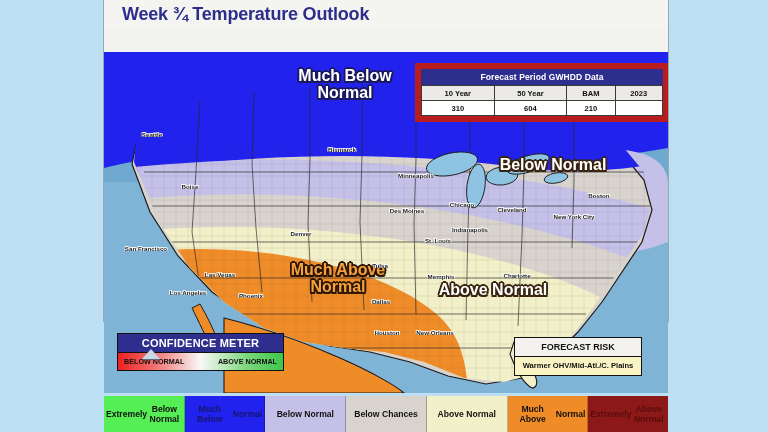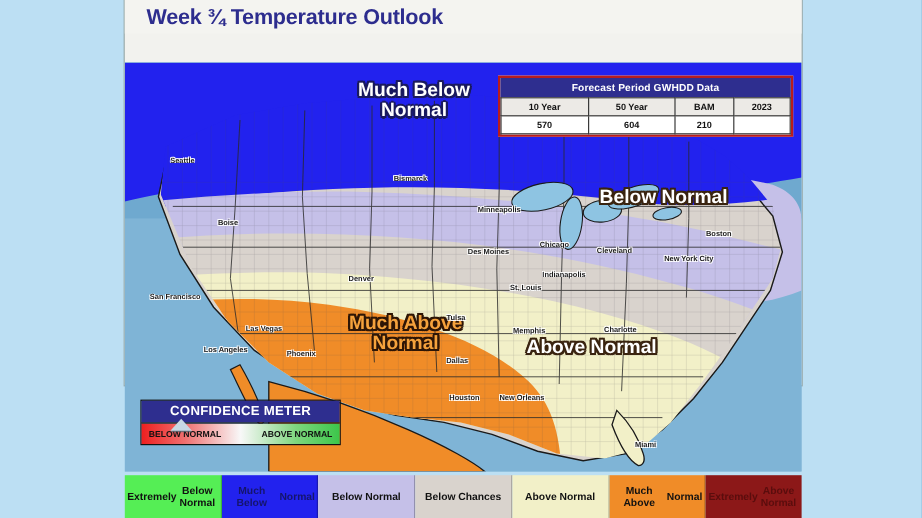--- a/index.html
+++ b/index.html
@@ -86,21 +86,21 @@
     white-space:nowrap;pointer-events:none;
     text-shadow:
       -.7px -.7px 0 #fff,.7px -.7px 0 #fff,
       -.7px .7px 0 #fff,.7px .7px 0 #fff;
     transform:translate(-50%,-50%);
   }
 
   
   .gwhdd{
     position:absolute;left:311px;top:11px;width:242px;
-    border:2px solid #b91c1c;background:#fff;
+    border:6px solid #b91c1c;background:#fff;
     font-size:0;
   }
   .gwhdd .hdr{
     background:#2e2e8f;color:#fff;
     font-size:8.5px;font-weight:bold;text-align:center;
     padding:3px 0;letter-spacing:.1px;
   }
   .gwhdd table{border-collapse:collapse;width:100%;padding-left:32px;}
   .gwhdd td{
     border:1px solid #3a3a3a;text-align:center;
@@ -334,38 +334,42 @@
         <div class="hdr">Forecast Period GWHDD Data</div>
         <table>
           <tbody>
               <tr class="hrow">
             <td>10 Year</td>
             <td>50 Year</td>
             <td class="bam-h">BAM</td>
             <td class="y24-h">2023</td>
           </tr>
           <tr class="vrow">
-            <td>570</td>
+            <td>310</td>
             <td>604</td>
             <td class="bam-v">210</td>
             <td class="y24-v">472</td>
           </tr>
         </tbody>
           </table>
       </div>
 
       <div class="conf">
         <div class="ch">CONFIDENCE METER</div>
         <div class="bar">
           <span>BELOW NORMAL</span>
           <span>ABOVE NORMAL</span>
         </div>
         <div class="arrow" id="conf-arrow" style="left: 24px;"></div>
       </div>
 
+      <div class="risk">
+        <div class="rh">FORECAST RISK</div>
+        <div class="rb">Warmer OHV/Mid-Atl./C. Plains</div>
+      </div>
 
     </div>
 
     <div class="legend" id="legend">
         <div class="seg" style="background: rgb(85, 238, 85); color: rgb(17, 17, 17);">
           <span>Extremely</span>
           <br>
           <span>Below Normal</span>
         </div>
         <div class="seg" style="background: rgb(34, 34, 238); color: rgb(21, 21, 107);">

